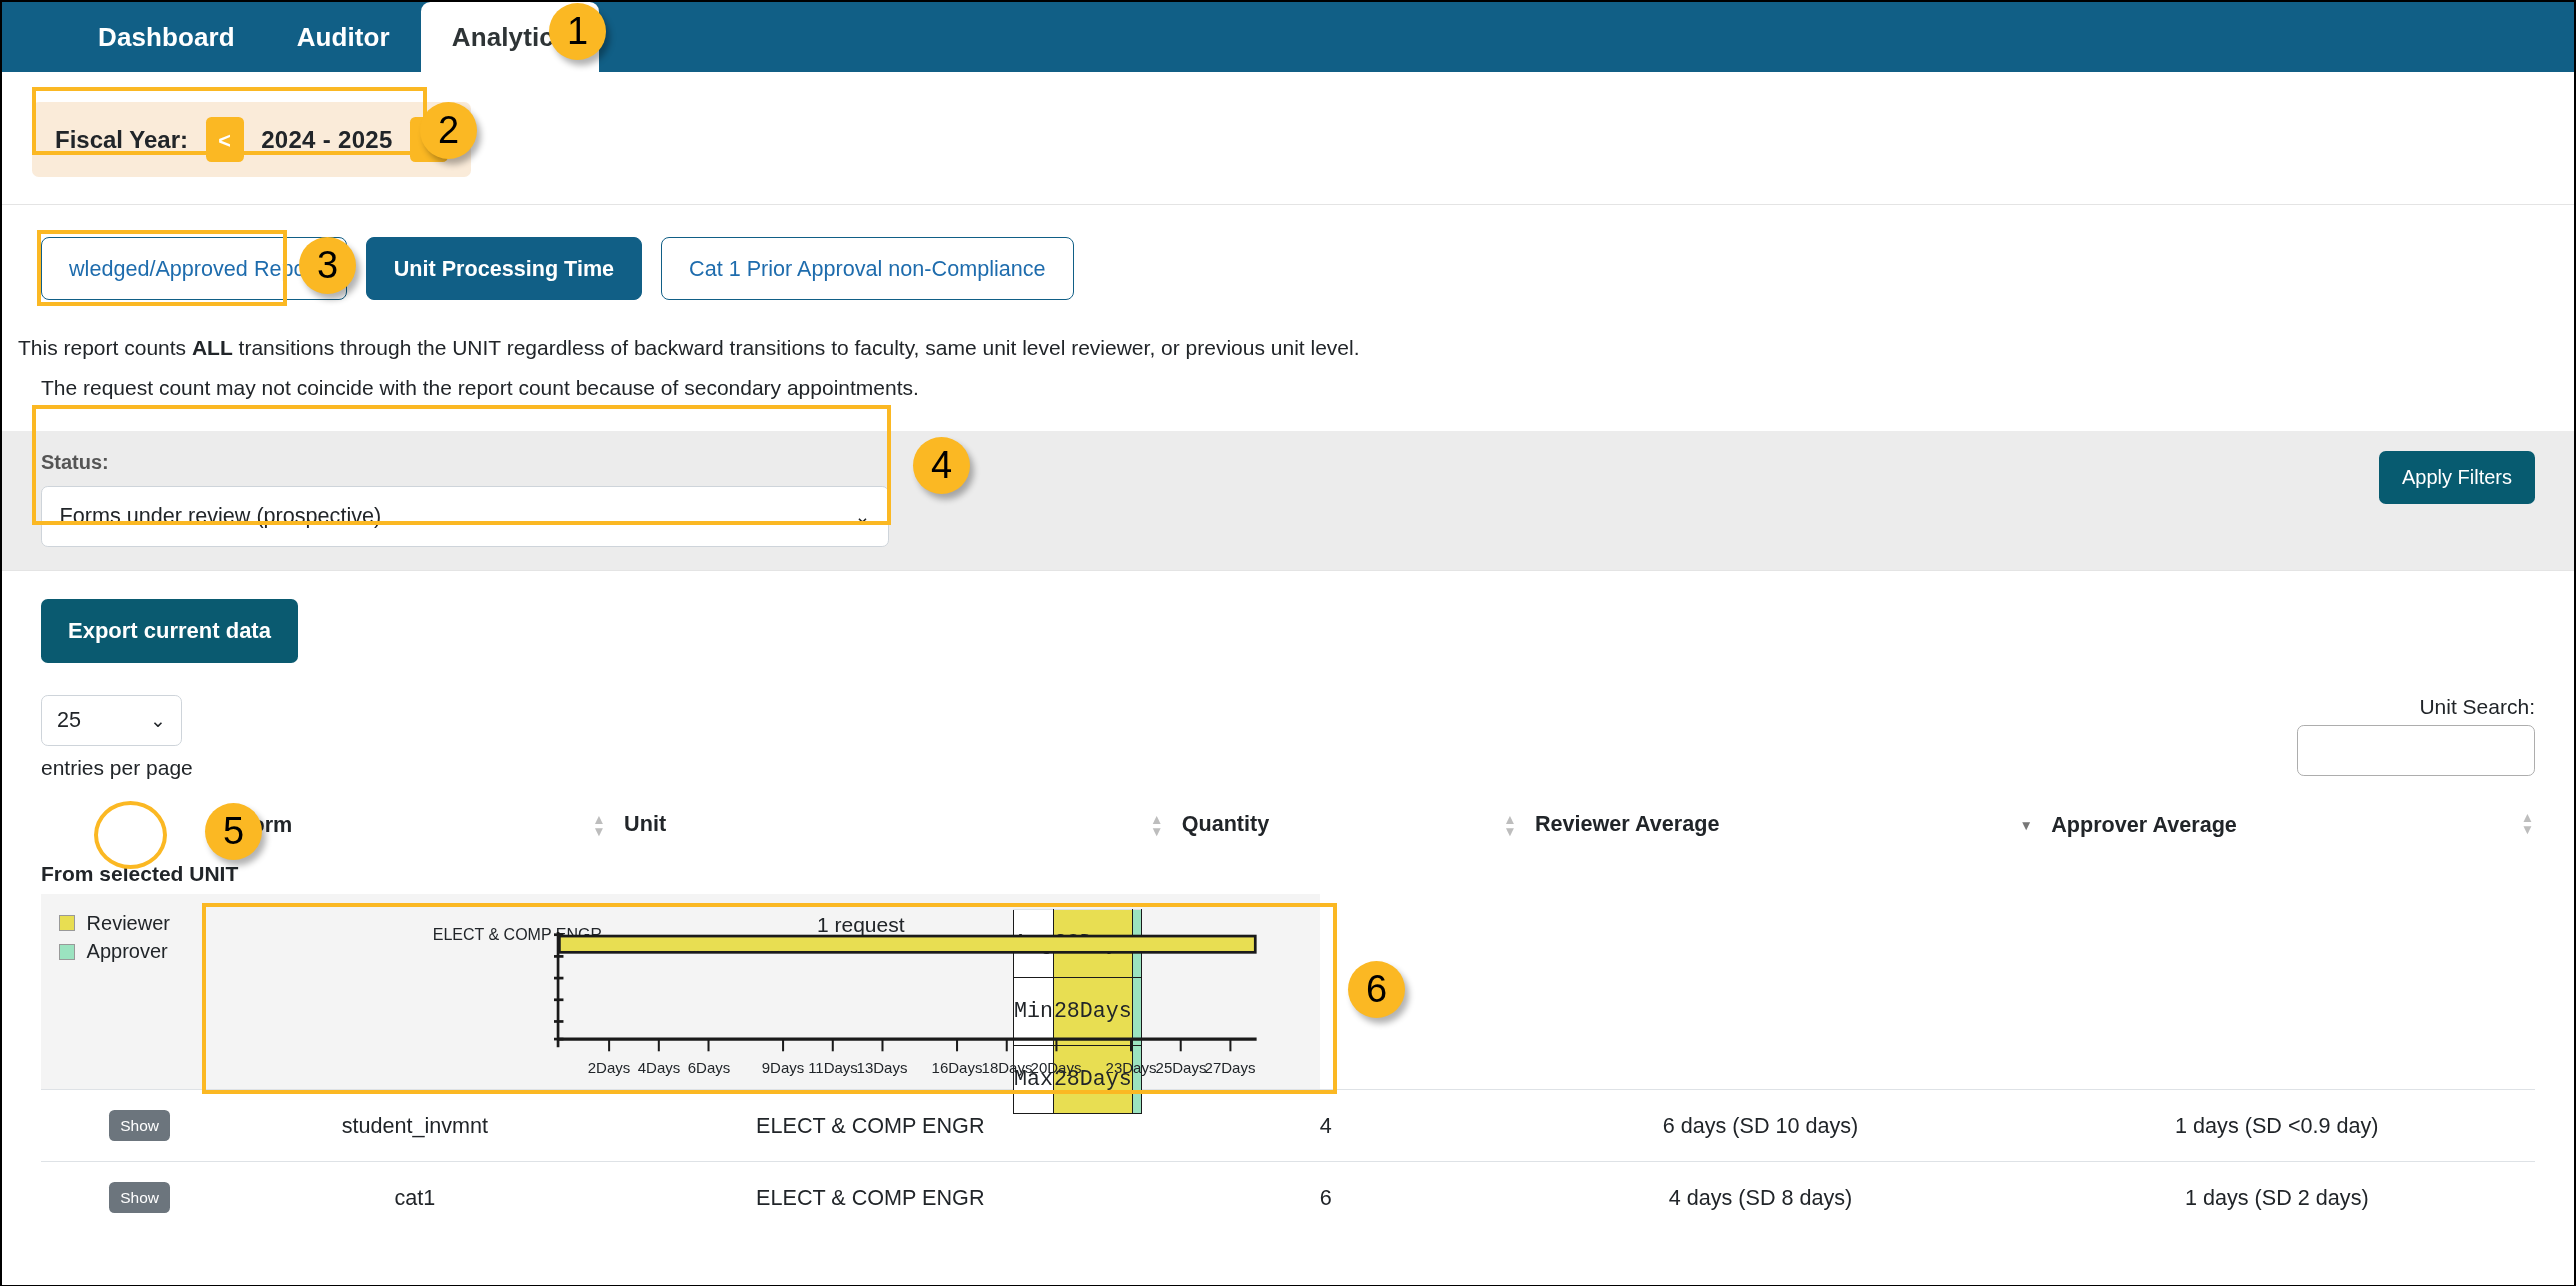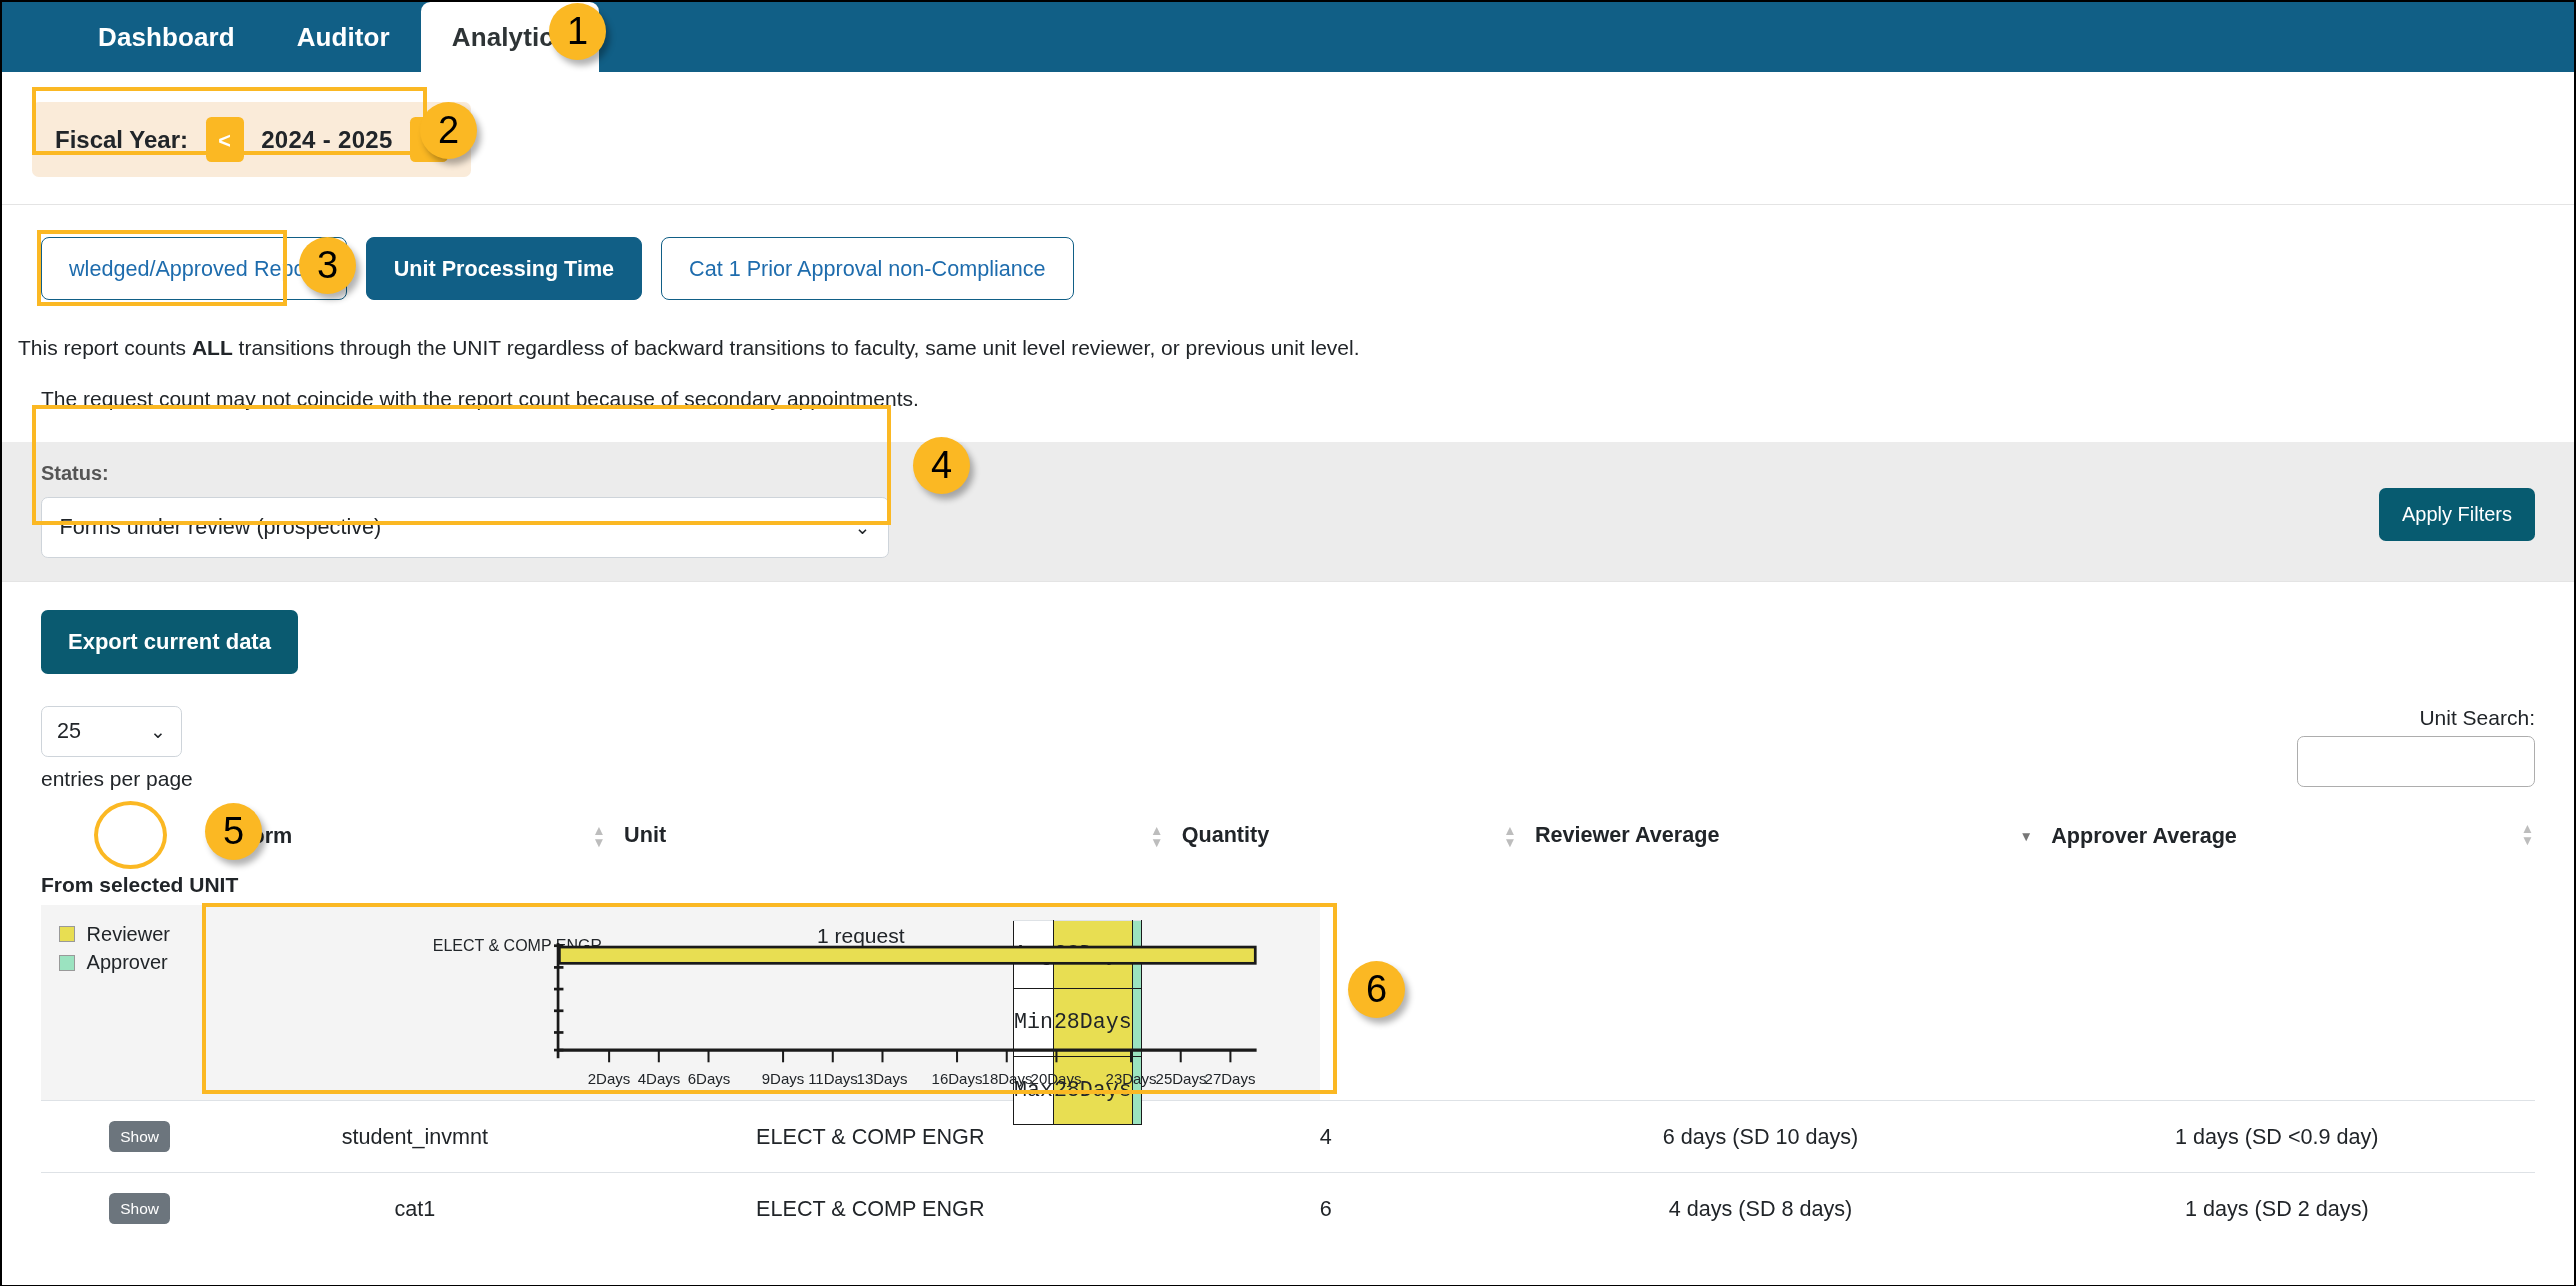--- a/index.html
+++ b/index.html
@@ -95,21 +95,21 @@
   }
 
   
   .desc {
     padding: 0 39px;
     font-size: 21px;
     line-height: 1.75;
     color: #212529;
   }
   .desc-1 { margin-top: 30px; padding-left: 16px; }
-  .desc-2 { margin-top: 14px; }
+  .desc-2 { margin-top: 3px; }
 
   
   .filter-band {
     margin-top: 24px;
     background: #ECECEC;
     padding: 20px 39px 23px 39px;
     display: flex;
     align-items: flex-start;
     justify-content: space-between;
     position: relative;
@@ -140,21 +140,21 @@
   .btn-primary {
     background: #075B70;
     color: #ffffff;
     border: none;
     border-radius: 6.8px;
     font-size: 20px;
     padding: 15px 23px;
     cursor: pointer;
     white-space: nowrap;
   }
-  .apply-pos { margin-top: 26px; }
+  .apply-pos { }
 
   
   .export-row { padding: 28px 0 0 39px; }
   .btn-export {
     background: #0A5A70;
     color: #ffffff;
     border: none;
     border-radius: 6.8px;
     font-size: 22px;
     font-weight: bold;

